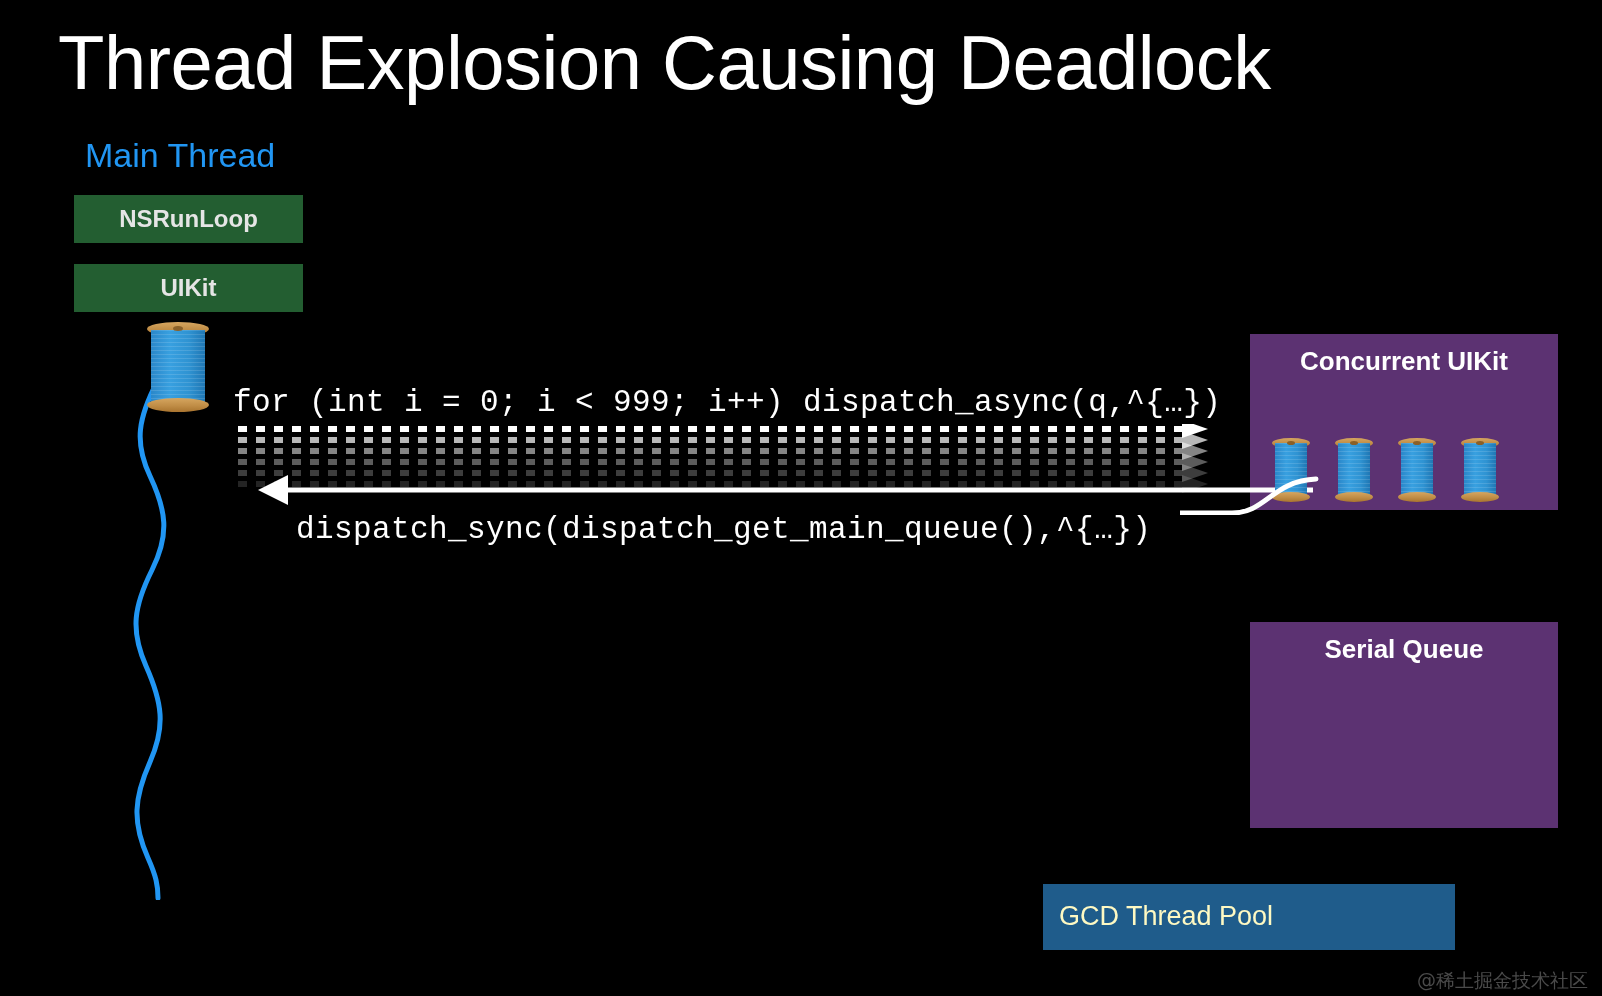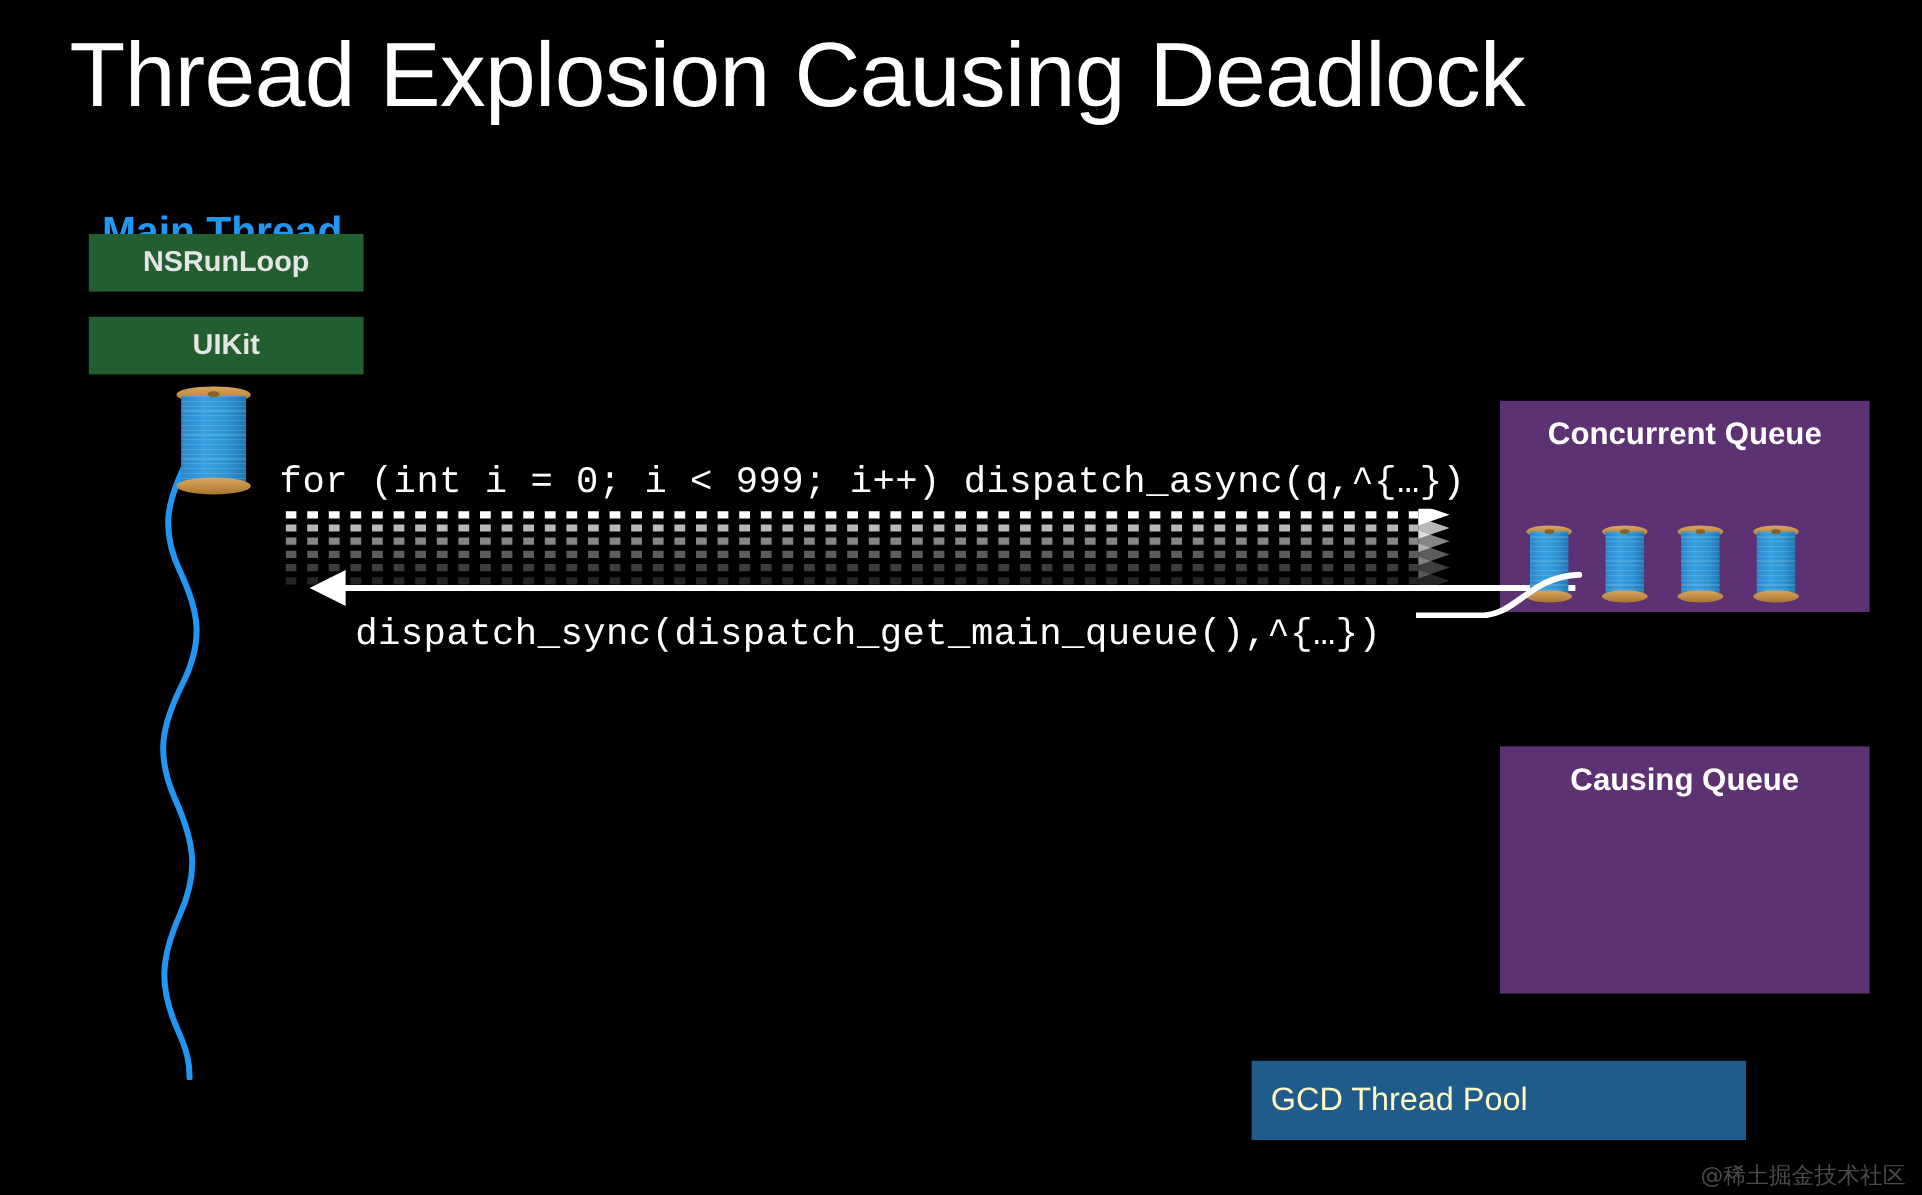--- a/index.html
+++ b/index.html
@@ -33,23 +33,22 @@
   }
 
   
   .main-thread-label {
     position: absolute;
     left: 85px;
     top: 133px;
     font-size: 34px;
     line-height: 44px;
     color: #2196f3;
-    font-weight: 700;
+    font-weight: 400;
     white-space: nowrap;
-    margin-top: 38px;
   }
 
   
   .green-box {
     position: absolute;
     left: 74px;
     width: 229px;
     height: 48px;
     background: #235e31;
     color: #e5e5e5;
@@ -346,21 +345,21 @@
   <svg id="sync-arrow" viewBox="0 0 1055 45" preserveAspectRatio="none">
     <line x1="22" y1="25" x2="1055" y2="25" stroke="#ffffff" stroke-width="5"></line>
     <polygon points="0,25 30,10 30,40" fill="#ffffff"></polygon>
   </svg>
 
   <svg id="queue-connector" viewBox="0 0 140 60" preserveAspectRatio="none">
     <path d="M 0 58 L 52 58 C 86 58, 92 26, 136 24" fill="none" stroke="#ffffff" stroke-width="5" stroke-linecap="round"></path>
   </svg>
 
   <div class="queue-box" id="concurrent-queue">
-    <div class="queue-title">Concurrent Queue</div>
+    <div class="queue-title">Concurrent UIKit</div>
   </div>
 
 
   <div id="pool-spools">
     <div class="spool">
       <div class="cap top"></div>
       <div class="body"></div>
       <div class="hole"></div>
       <div class="cap bot"></div>
     </div>
@@ -380,21 +379,21 @@
       <div class="cap top"></div>
       <div class="body"></div>
       <div class="hole"></div>
       <div class="cap bot"></div>
     </div>
   </div>
 
   <div class="code" id="code-sync">dispatch_sync(dispatch_get_main_queue(),^{…})</div>
 
   <div class="queue-box" id="serial-queue">
-    <div class="queue-title">Causing Queue</div>
+    <div class="queue-title">Serial Queue</div>
   </div>
 
   <div id="gcd-pool">
     <div class="label">GCD Thread Pool</div>
   </div>
 
   <div id="watermark">@稀土掘金技术社区</div>
 
 </div>
 

